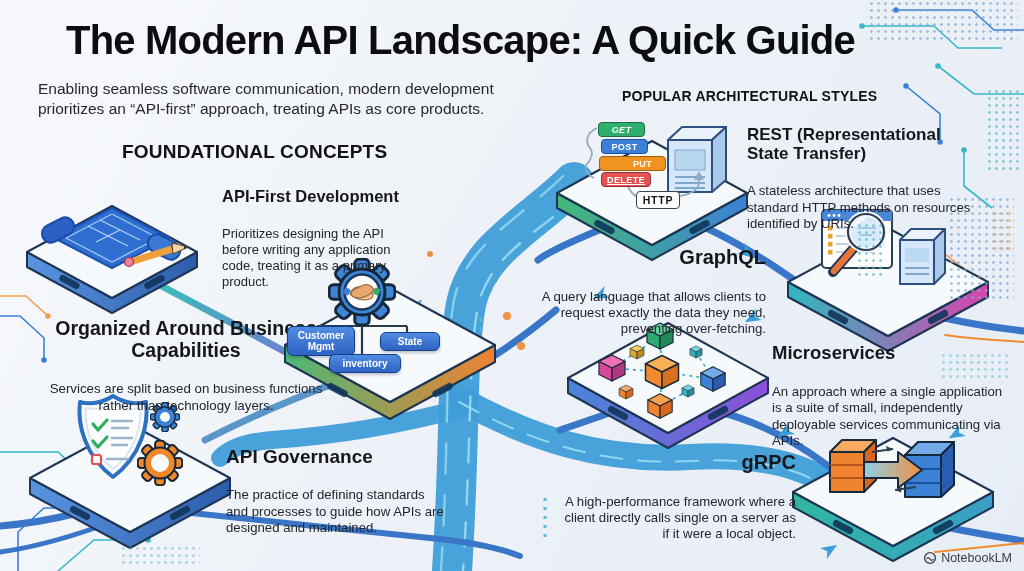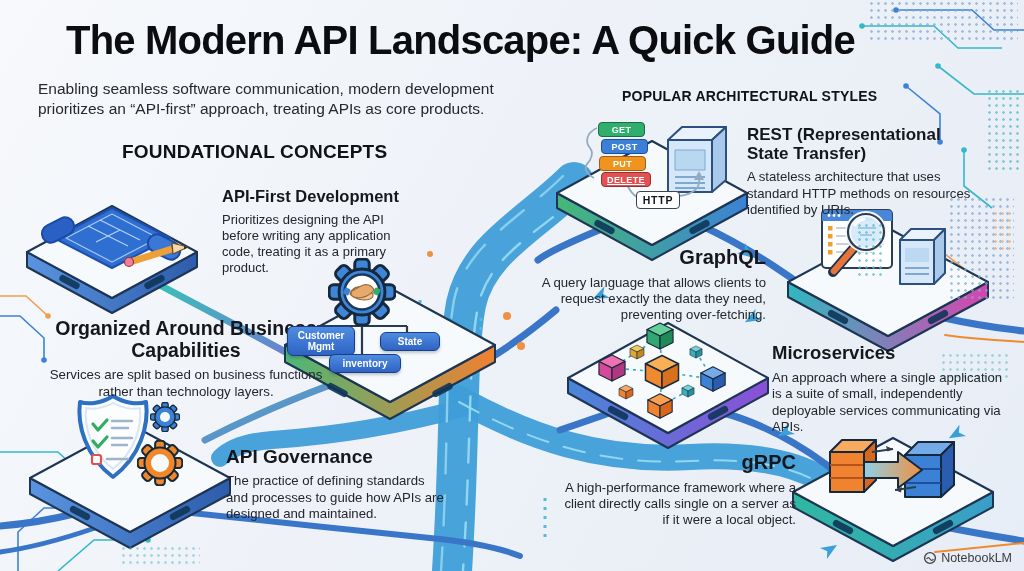--- a/index.html
+++ b/index.html
@@ -4,28 +4,28 @@
 <style>
   html,body{margin:0;padding:0;background:#dfe6ef;}
   .canvas{position:relative;width:1024px;height:571px;overflow:hidden;
     background:linear-gradient(120deg,#f7f9fc 0%,#eef2f8 45%,#e7edf6 100%);
     font-family:"Liberation Sans",sans-serif;color:#15171c;}
   .abs{position:absolute;}
   .page-title{left:66px;top:18px;font-size:40px;font-weight:bold;letter-spacing:-0.8px;color:#0c0d10;white-space:nowrap;}
   .page-sub{left:38px;top:79px;width:486px;font-size:15.5px;font-weight:500;color:#26282d;line-height:1.28;}
   .sec-h{font-weight:bold;font-size:19px;letter-spacing:.2px;color:#101216;white-space:nowrap;}
   .blk .it-t{font-weight:bold;color:#15171c;line-height:1.13;}
-  .blk .it-d{font-weight:500;color:#23262c;line-height:1.24;margin-top:6px;font-size:13.2px;}
+  .blk .it-d{font-weight:500;color:#23262c;line-height:1.24;margin-top:20px;font-size:13.2px;}
   .al-r{text-align:right;}
   .al-c{text-align:center;}
   .pill{position:absolute;display:flex;align-items:center;justify-content:center;color:#fff;
     font-weight:bold;font-size:9px;letter-spacing:.4px;border-radius:4px;border:1.4px solid rgba(10,30,50,.5);}
-  .p-get{background:#2fae6e;border-color:#1b6e44;}
+  .p-get{background:#2fae6e;border-color:#1b6e44;font-style:italic;}
   .p-post{background:#3b7fd6;border-color:#1d4f9e;}
-  .p-put{background:#f0931f;border-color:#a05f10;}
+  .p-put{background:#f0931f;border-color:#a05f10;padding-left:20px;}
   .p-del{background:#e25252;border-color:#992f2f;text-decoration:underline;}
   .http-box{position:absolute;display:flex;align-items:center;justify-content:center;background:#fff;
     border:1.6px solid #3a4450;border-radius:4px;color:#10151c;font-weight:bold;font-size:10.5px;letter-spacing:.8px;}
   .svc{position:absolute;background:linear-gradient(180deg,#4f8ce0,#2f63c4);border:1.6px solid #173f86;
     border-radius:6px;color:#fff;font-weight:bold;font-size:10px;text-align:center;line-height:1.12;
     padding:3px 3px;box-shadow:0 2px 3px rgba(20,40,80,.25);}
   .dots{position:absolute;background-image:radial-gradient(circle,var(--dc) 1.2px,transparent 1.5px);
     background-size:7px 7px;opacity:.7;}
   .wm{position:absolute;right:12px;bottom:6px;display:flex;align-items:center;gap:4px;
     font-size:12.5px;font-weight:500;color:#3b3b40;}

